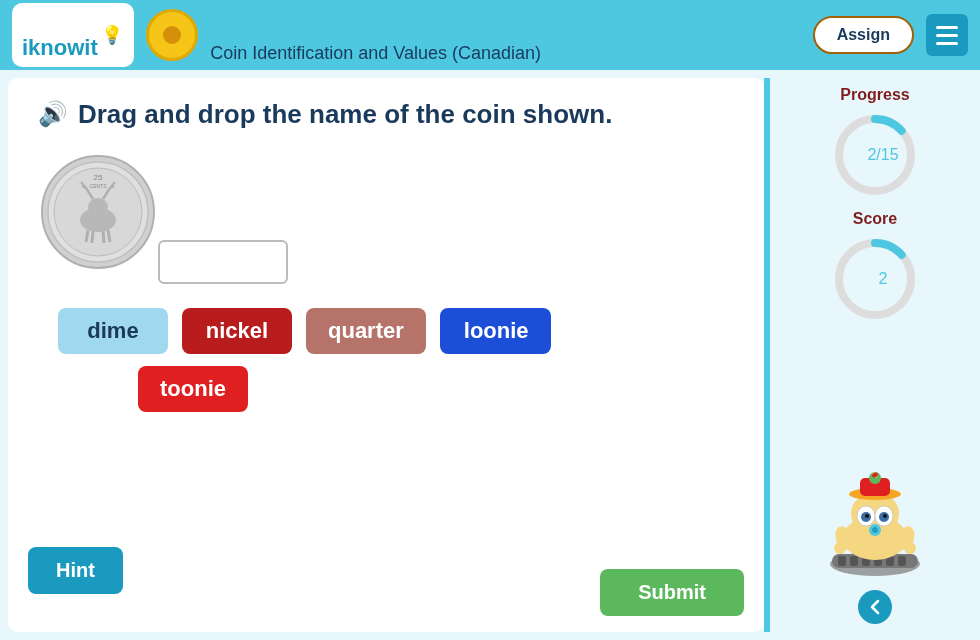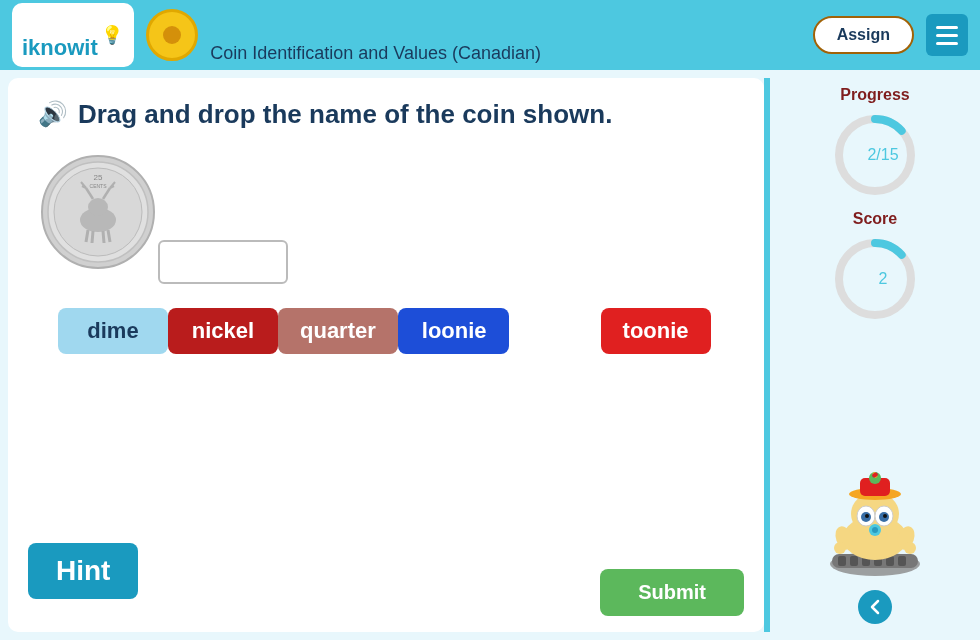--- a/index.html
+++ b/index.html
@@ -172,20 +172,21 @@
       text-align: center;
     }
     .option-dime { background: #a0d8ef; color: #1a3a5c; }
     .option-nickel { background: #b91c1c; }
     .option-quarter { background: #b5736a; }
     .option-loonie { background: #1d4ed8; padding-left: 24px; }
     .option-toonie { background: #e02020; }
 
     .options-row1 {
       display: flex;
+      gap: 14px;
     }
     .options-row2 {
       display: flex;
       margin-left: 80px;
     }
 
     
     .bottom-bar {
       position: absolute;
       bottom: 16px;
@@ -194,21 +195,21 @@
       display: flex;
       justify-content: space-between;
       align-items: center;
     }
     .hint-btn {
       background: #1a9abf;
       color: white;
       border: none;
       border-radius: 8px;
       padding: 12px 28px;
-      font-size: 28px;
+      font-size: 20px;
       font-weight: bold;
       cursor: pointer;
     }
     .submit-btn {
       background: #5cb85c;
       color: white;
       border: none;
       border-radius: 8px;
       padding: 12px 38px;
       font-size: 20px;

